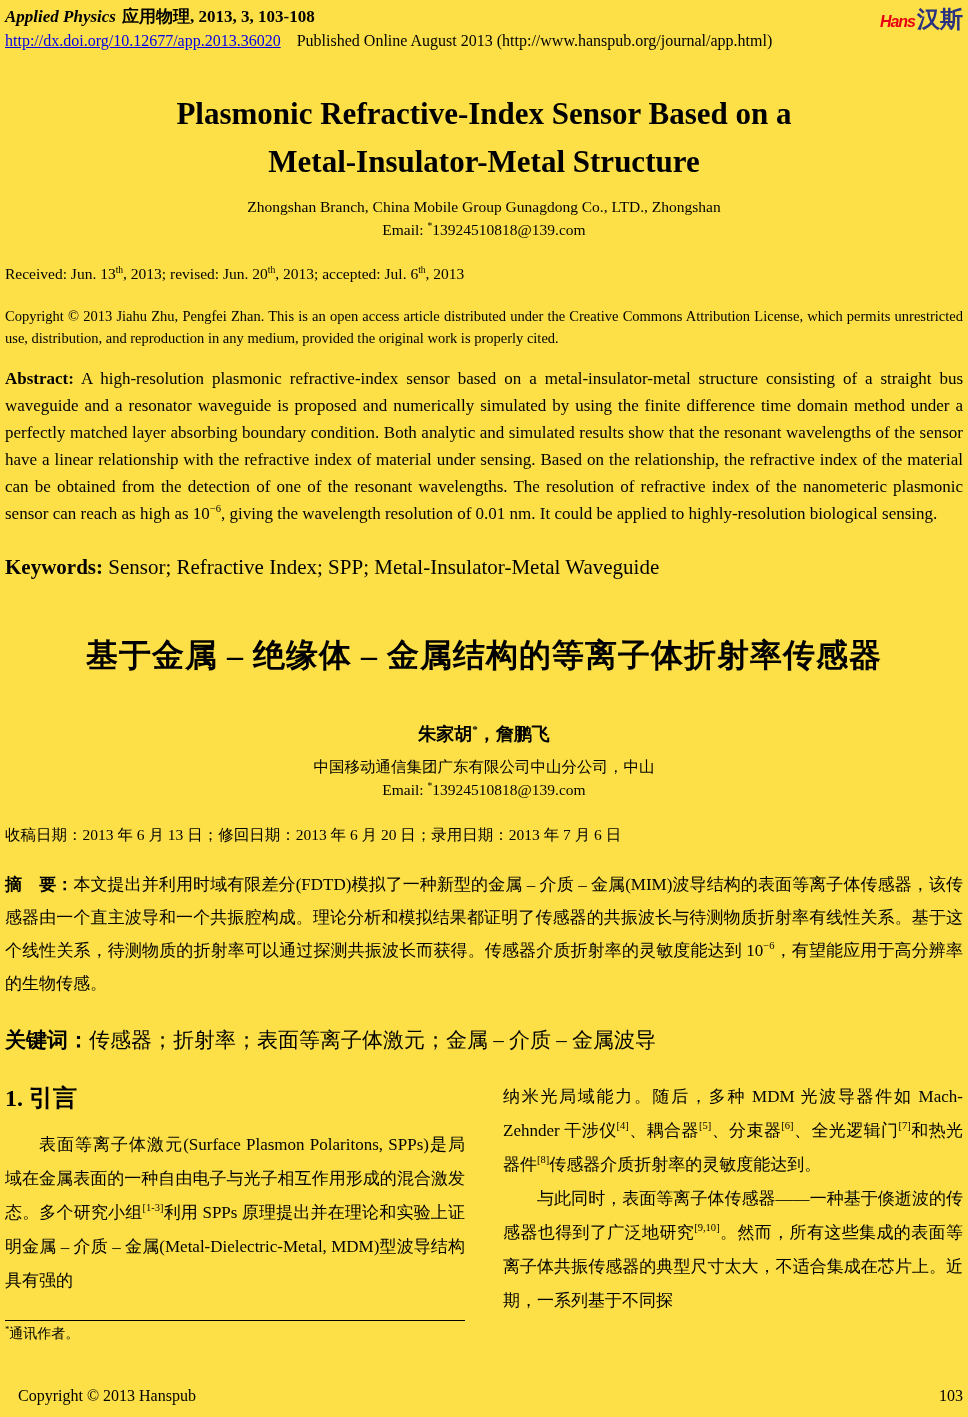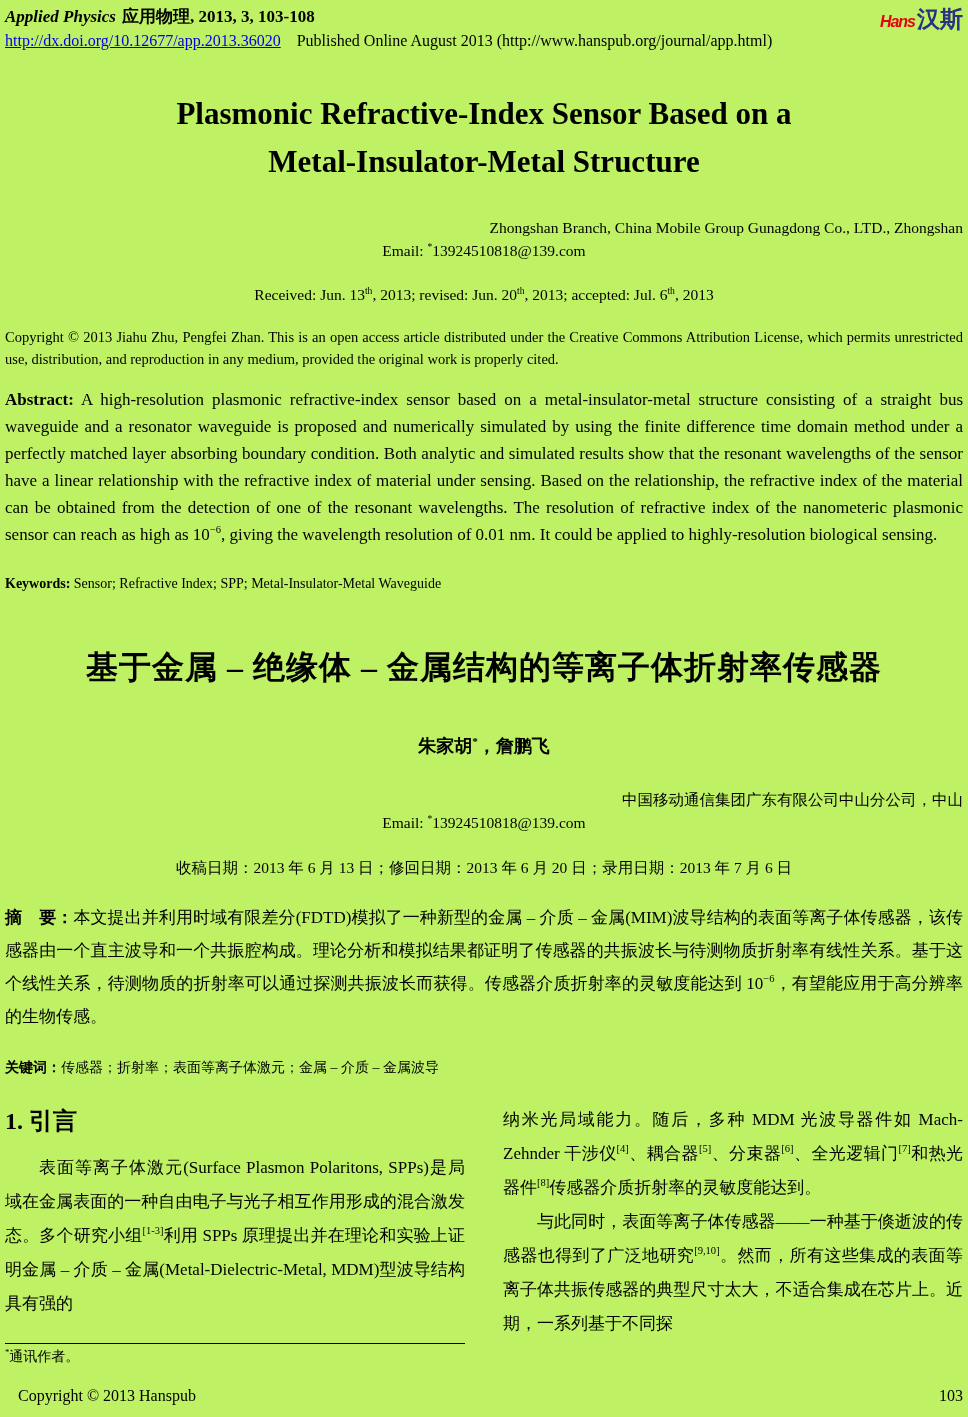--- a/index.html
+++ b/index.html
@@ -1,21 +1,21 @@
 <!DOCTYPE html>
 <html><head>
 <meta charset="utf-8">
 <style>
   * { box-sizing: border-box; }
   html, body { margin: 0; padding: 0; background: #ffffff; }
   .page {
     position: relative;
     width: 968px;
     height: 1417px;
-    background: #bef264;
+    background: #fde047;
     color: #000000;
     font-family: "Liberation Serif", serif;
     padding: 6px 5px 0 5px;
     overflow: hidden;
   }
 
   
   .masthead { display: flex; justify-content: space-between; align-items: flex-start; }
   .jline { font-size: 17px; font-weight: bold; line-height: 1.3; }
   .jtitle { font-style: italic; margin-right: 6px; }
@@ -23,27 +23,27 @@
   .doi { color: #0000e6; text-decoration: underline; cursor: pointer; }
   .pub { margin-left: 16px; }
   .logo { font-weight: bold; white-space: nowrap; line-height: 1; margin-top: 2px; }
   .logo-hans { color: #e60012; font-style: italic; font-family: "Liberation Sans", sans-serif; font-size: 16px; letter-spacing: -1px; }
   .logo-cn { color: #2b3280; font-size: 23px; margin-left: 2px; }
 
   
   .title { text-align: center; font-size: 31px; font-weight: bold; line-height: 1.55; margin: 40px 0 0 0; }
   .authors { text-align: center; font-size: 19px; font-weight: bold; margin-top: 36px; }
   .affil { text-align: center; font-size: 15.5px; margin-top: 2px; line-height: 1.35; }
-  .affil.first { margin-top: 32px; text-align: right; }
-  .received { text-align: center; font-size: 15.5px; margin-top: 24px; }
+  .affil.first { margin-top: 11px; }
+  .received { text-align: left; font-size: 15.5px; margin-top: 24px; }
   sup { font-size: 0.62em; line-height: 0; }
 
   .copyright { font-size: 14.5px; line-height: 22px; text-align: justify; margin: 22px 0 0 0; }
   .abstract { font-size: 17px; line-height: 27px; text-align: justify; margin: 16px 0 0 0; }
-  .keywords { font-size: 14px; margin: 28px 0 0 0; }
+  .keywords { font-size: 21px; margin: 28px 0 0 0; }
 
   
   .cn-title { text-align: center; font-size: 32px; font-weight: bold; margin: 54px 0 0 0; letter-spacing: 1px; }
   .cn-authors { text-align: center; font-size: 18px; font-weight: bold; margin-top: 44px; }
   .cn-dates { margin-top: 24px; }
   .cn-abstract { line-height: 33px; margin-top: 22px; }
   .cn-keywords { margin-top: 26px; }
 
   
   .columns { display: flex; gap: 38px; margin-top: 26px; height: 266px; }

